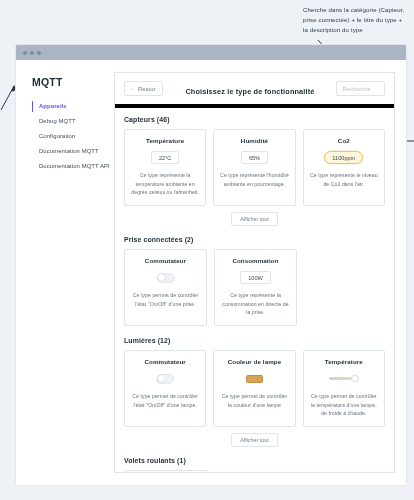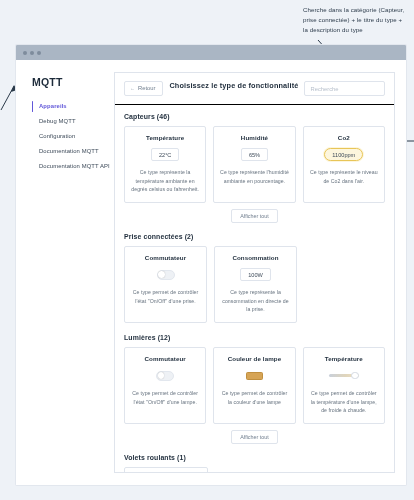--- a/index.html
+++ b/index.html
@@ -78,24 +78,24 @@
     border:1px solid #dfe4ec;
     background:#fff;
     height:calc(100% - 12px);
     box-sizing:border-box;
     display:flex;flex-direction:column;
     overflow:hidden;
   }
 
   .panel-head{
     flex:0 0 auto;
-    display:flex;align-items:flex-start;
+    display:flex;align-items:flex-end;
     padding:8px 9px;
-    border-bottom:1px solid #000000;
-    gap:6px;
+    border-bottom:4px solid #000000;
+    gap:22px;
   }
   .btn-back{
     border:1px solid #dfe4ec;background:#fff;border-radius:2px;
     font-size:5.8px;color:#707e8e;
     padding:3.4px 7px 3.4px 5px;
     display:flex;align-items:center;gap:3px;
     white-space:nowrap;
   }
   .btn-back .arrow{font-size:5px;color:#9aa6b4;line-height:1;}
   .panel-title{

